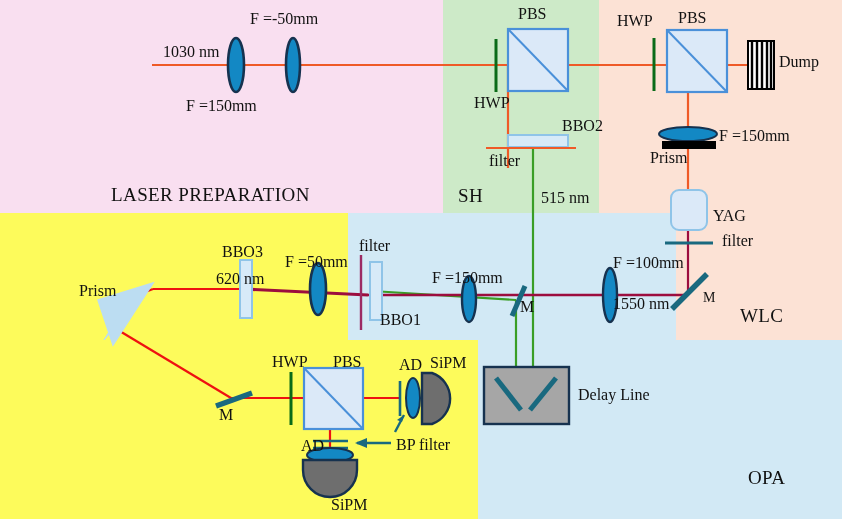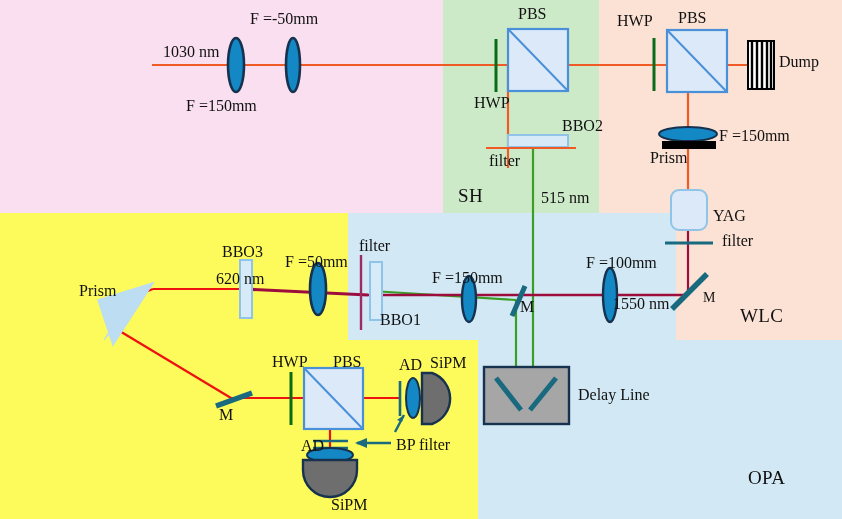--- a/index.html
+++ b/index.html
@@ -180,20 +180,21 @@
     </g>
     <g>
       <line x1="395" y1="432" x2="404" y2="415" stroke="#19697f" stroke-width="2.4"></line>
       <polygon points="404,415 397,420 402,422" fill="#19697f"></polygon>
       <line x1="391" y1="443" x2="357" y2="443" stroke="#19697f" stroke-width="2.4"></line>
       <polygon points="355,443 367,438 367,448" fill="#19697f"></polygon>
     </g>
   </svg>
 
 
+  <div class="lbl serif zone-label" style="left:111px;top:185px;">LASER PREPARATION</div>
   <div class="lbl serif zone-label" style="left:458px;top:186px;">SH</div>
   <div class="lbl serif zone-label" style="left:740px;top:306px;">WLC</div>
   <div class="lbl serif zone-label" style="left:748px;top:468px;">OPA</div>
 
   <div class="lbl serif comp-label" style="left:163px;top:44px;">1030 nm</div>
   <div class="lbl serif comp-label" style="left:541px;top:190px;">515 nm</div>
   <div class="lbl serif comp-label" style="left:172px;top:271px;margin-left:44px;">620 nm</div>
   <div class="lbl serif comp-label" style="left:613px;top:296px;">1550 nm</div>
 
   <div class="lbl serif comp-label" style="left:186px;top:98px;">F =150mm</div>
@@ -205,21 +206,21 @@
   <div class="lbl serif comp-label" style="left:489px;top:153px;">filter</div>
 
   <div class="lbl serif comp-label" style="left:617px;top:13px;">HWP</div>
   <div class="lbl serif comp-label" style="left:678px;top:10px;">PBS</div>
   <div class="lbl serif comp-label" style="left:779px;top:54px;">Dump</div>
   <div class="lbl serif comp-label" style="left:719px;top:128px;">F =150mm</div>
   <div class="lbl serif comp-label" style="left:650px;top:150px;">Prism</div>
   <div class="lbl serif comp-label" style="left:713px;top:200px;margin-top:8px;">YAG</div>
   <div class="lbl serif comp-label" style="left:722px;top:233px;">filter</div>
   <div class="lbl serif small-label" style="left:703px;top:291px;">M</div>
-  <div class="lbl serif comp-label" style="left:586px;top:255px;text-align:center;">F =100mm</div>
+  <div class="lbl serif comp-label" style="left:613px;top:255px;text-align:center;">F =100mm</div>
 
   <div class="lbl serif comp-label" style="left:432px;top:270px;">F =150mm</div>
   <div class="lbl serif comp-label" style="left:520px;top:299px;">M</div>
   <div class="lbl serif comp-label" style="left:380px;top:312px;">BBO1</div>
   <div class="lbl serif comp-label" style="left:359px;top:238px;">filter</div>
   <div class="lbl serif comp-label" style="left:285px;top:254px;">F =50mm</div>
   <div class="lbl serif comp-label" style="left:222px;top:244px;">BBO3</div>
   <div class="lbl serif comp-label" style="left:79px;top:283px;">Prism</div>
 
   <div class="lbl serif comp-label" style="left:219px;top:407px;">M</div>

